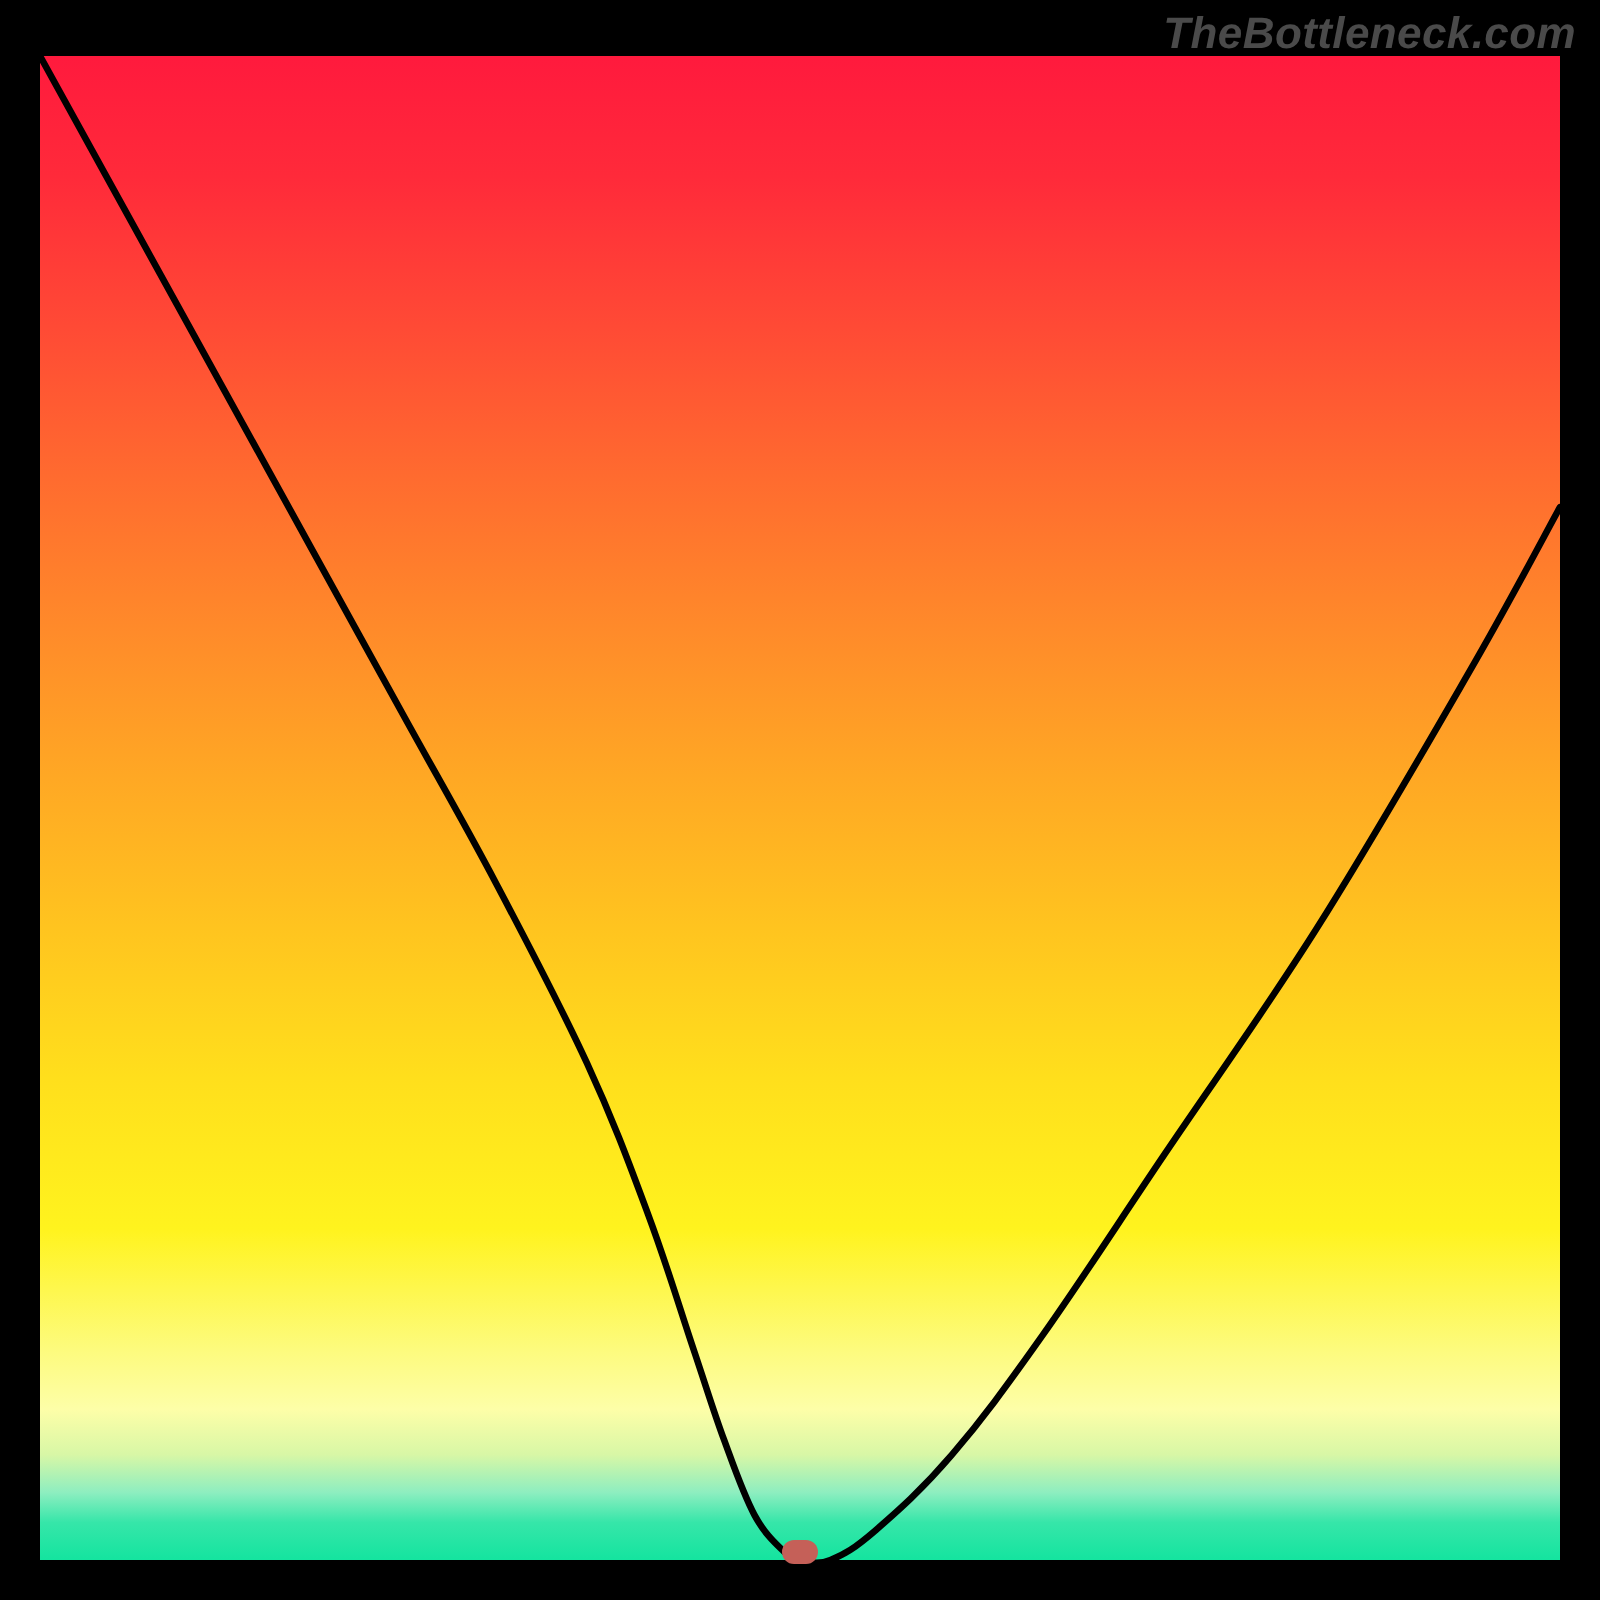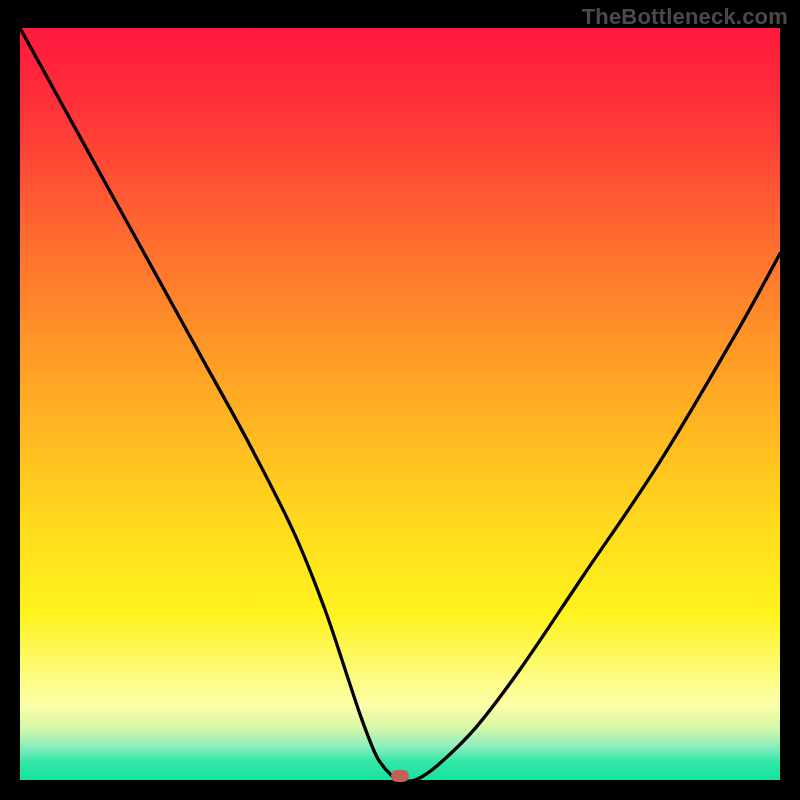--- a/index.html
+++ b/index.html
@@ -19,20 +19,21 @@
   }
   .watermark {
     position: absolute;
     top: 4px;
     right: 12px;
     color: #4a4a4a;
     font-size: 22px;
     font-weight: 600;
     letter-spacing: 0.2px;
     user-select: none;
+    font-style: italic;
   }
   .plot {
     position: absolute;
     left: 20px;
     top: 28px;
     width: 760px;
     height: 752px;
     background: linear-gradient(
       to bottom,
       #ff1a3d 0%,

